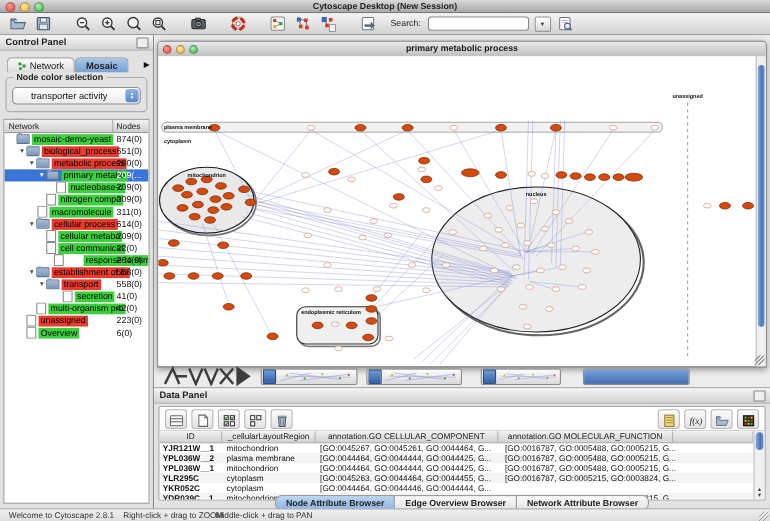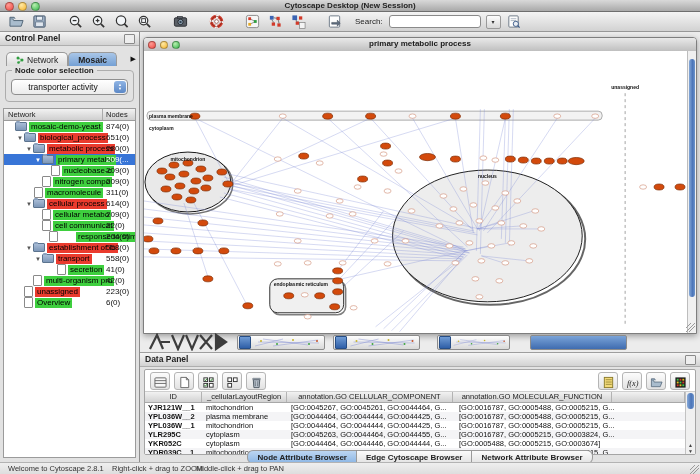--- a/index.html
+++ b/index.html
@@ -818,38 +818,37 @@
             <div class="dp-tr">
               <div class="dp-td b" style="width: 58px;">YLR295C</div>
               <div class="dp-td" style="width: 85px;">cytoplasm</div>
               <div class="dp-td" style="width: 168px;">[GO:0045263, GO:0044464, GO:0044455, G...</div>
               <div class="dp-td" style="width: 160px;">[GO:0016787, GO:0005215, GO:0003824, G...</div>
             </div>
             <div class="dp-tr">
               <div class="dp-td b" style="width: 58px;">YKR052C</div>
               <div class="dp-td" style="width: 85px;">cytoplasm</div>
               <div class="dp-td" style="width: 168px;">[GO:0044464, GO:0044446, GO:0044444, G...</div>
-              <div class="dp-td" style="width: 160px;">[GO:0005488, GO:0005215, GO:0003674]</div>
             </div>
             <div class="dp-tr">
               <div class="dp-td b" style="width: 58px;">YDR039C__1</div>
               <div class="dp-td" style="width: 85px;">mitochondrion</div>
               <div class="dp-td" style="width: 168px;">[GO:0044464, GO:0044444, GO:0044455, G...</div>
               <div class="dp-td" style="width: 160px;">[GO:0016787, GO:0005488, GO:0005215, G...</div>
             </div>
           </div>
       </div>
       <div class="dp-vscroll">
         <div class="dp-vthumb"></div>
         <div class="dp-arrows">▲<br>▼</div>
       </div>
     </div>
     <div class="dp-tabs" id="dp-tabs">
         <div class="dp-tab sel">Node Attribute Browser</div>
-        <div class="dp-tab">Edge Cytoscape Browser</div>
+        <div class="dp-tab">Edge Overview Browser</div>
         <div class="dp-tab">Network Attribute Browser</div>
       </div>
   </div>
 
   <div class="statusbar">
     <span class="sb-t" style="left:8px">Welcome to Cytoscape 2.8.1</span>
     <span class="sb-t" style="left:112px">Right-click + drag to ZOOM</span>
     <span class="sb-t" style="left:196px">Middle-click + drag to PAN</span>
     <div class="grip" style="bottom:1px"></div>
   </div>

